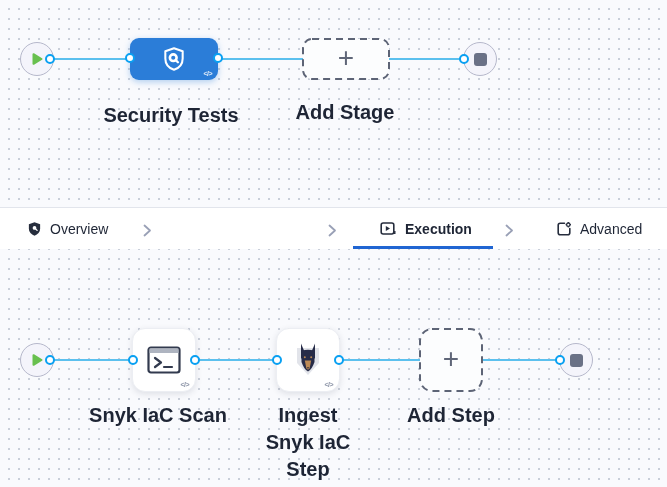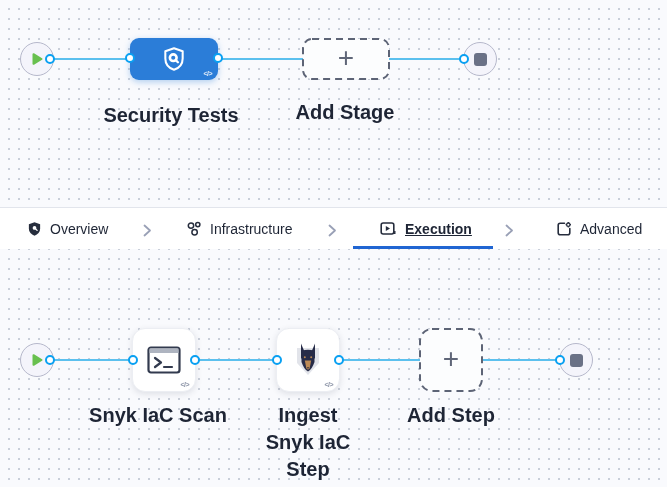--- a/index.html
+++ b/index.html
@@ -55,21 +55,21 @@
   
   .tab-bar{
     position:absolute;left:0;top:207px;width:667px;height:42px;background:#ffffff;
     border-top:1px solid #e2e5ec;
     padding-left:18px;
   }
   .tab{
     position:absolute;top:0;height:42px;display:flex;align-items:center;gap:8px;
     font-size:14px;color:#1e2535;cursor:pointer;white-space:nowrap;
   }
-  .tab.selected{font-weight:bold;text-decoration:underline;}
+  .tab.selected{font-weight:bold;}
   .tab-chevron{position:absolute;top:15px;}
   .tab-underline{position:absolute;left:353px;bottom:0;width:140px;height:3px;background:#2065d2;}
   .icon{display:inline-flex;align-items:center;justify-content:center;}
 </style>
 </head>
 <body>
 
 <div class="screen">
 
   <div>
@@ -125,30 +125,20 @@
       </span>
       <span>Overview</span>
     </div>
 
     <span class="tab-chevron" style="left:143px;">
       <svg width="9" height="13" viewBox="0 0 9 13">
           <path d="M1.5 1.5 L7 6.5 L1.5 11.5" stroke="#99a0b6" stroke-width="1.8" fill="none" stroke-linecap="round" stroke-linejoin="round"></path>
         </svg>
     </span>
 
-    <div class="tab" style="left:186px;">
-      <span class="icon">
-        <svg width="16" height="16" viewBox="0 0 16 16" fill="none" stroke="#262d3d" stroke-width="1.5">
-          <circle cx="5" cy="4.6" r="2.7"></circle>
-            <circle cx="11.8" cy="3.6" r="2.1"></circle>
-            <circle cx="8.6" cy="11.2" r="2.7"></circle>
-        </svg>
-      </span>
-      <span>Infrastructure</span>
-    </div>
 
     <span class="tab-chevron" style="left:328px;">
       <svg width="9" height="13" viewBox="0 0 9 13">
           <path d="M1.5 1.5 L7 6.5 L1.5 11.5" stroke="#99a0b6" stroke-width="1.8" fill="none" stroke-linecap="round" stroke-linejoin="round"></path>
         </svg>
     </span>
 
     <div class="tab selected" style="left:380px;">
       <span class="icon">
         <svg width="17" height="16" viewBox="0 0 17 16" fill="none">

